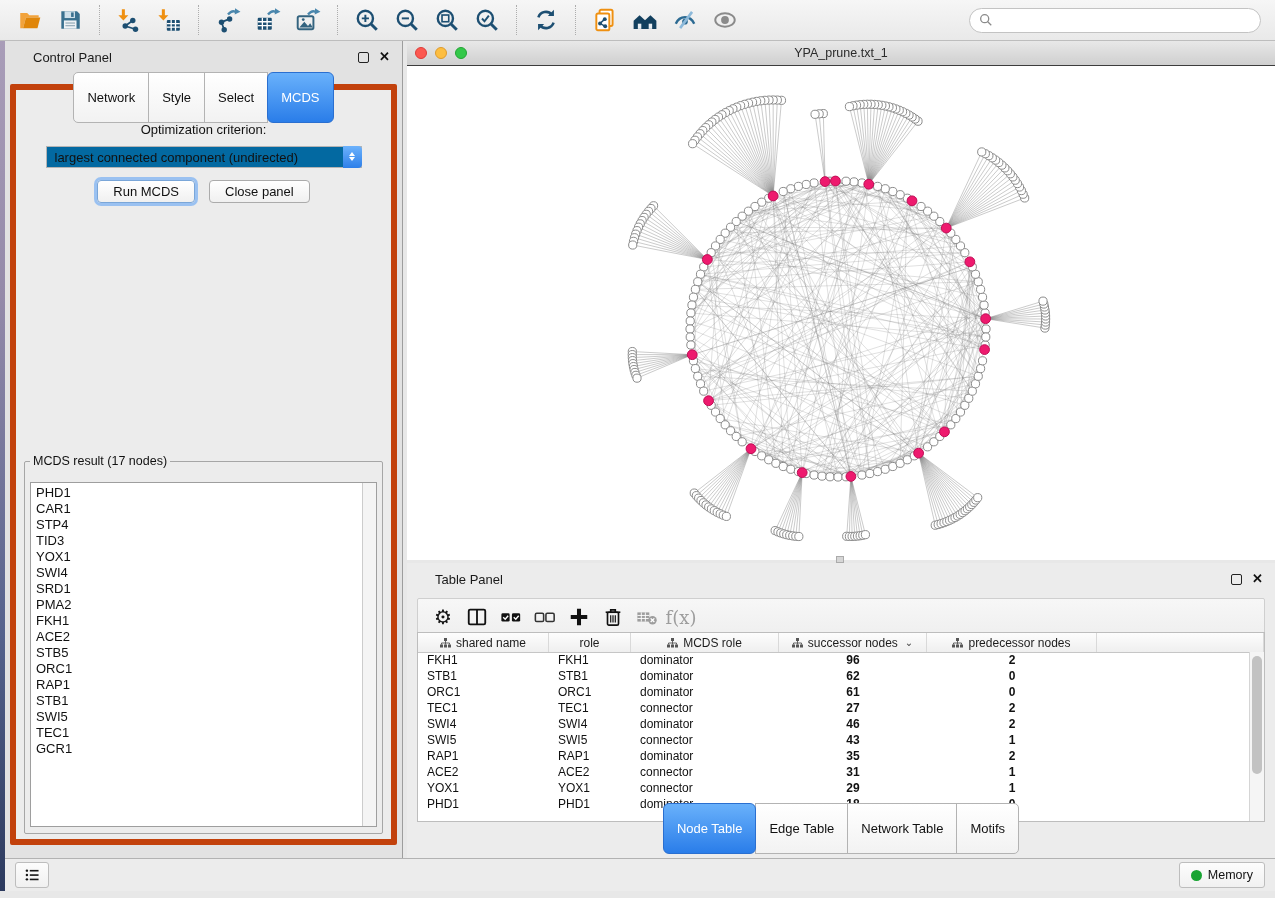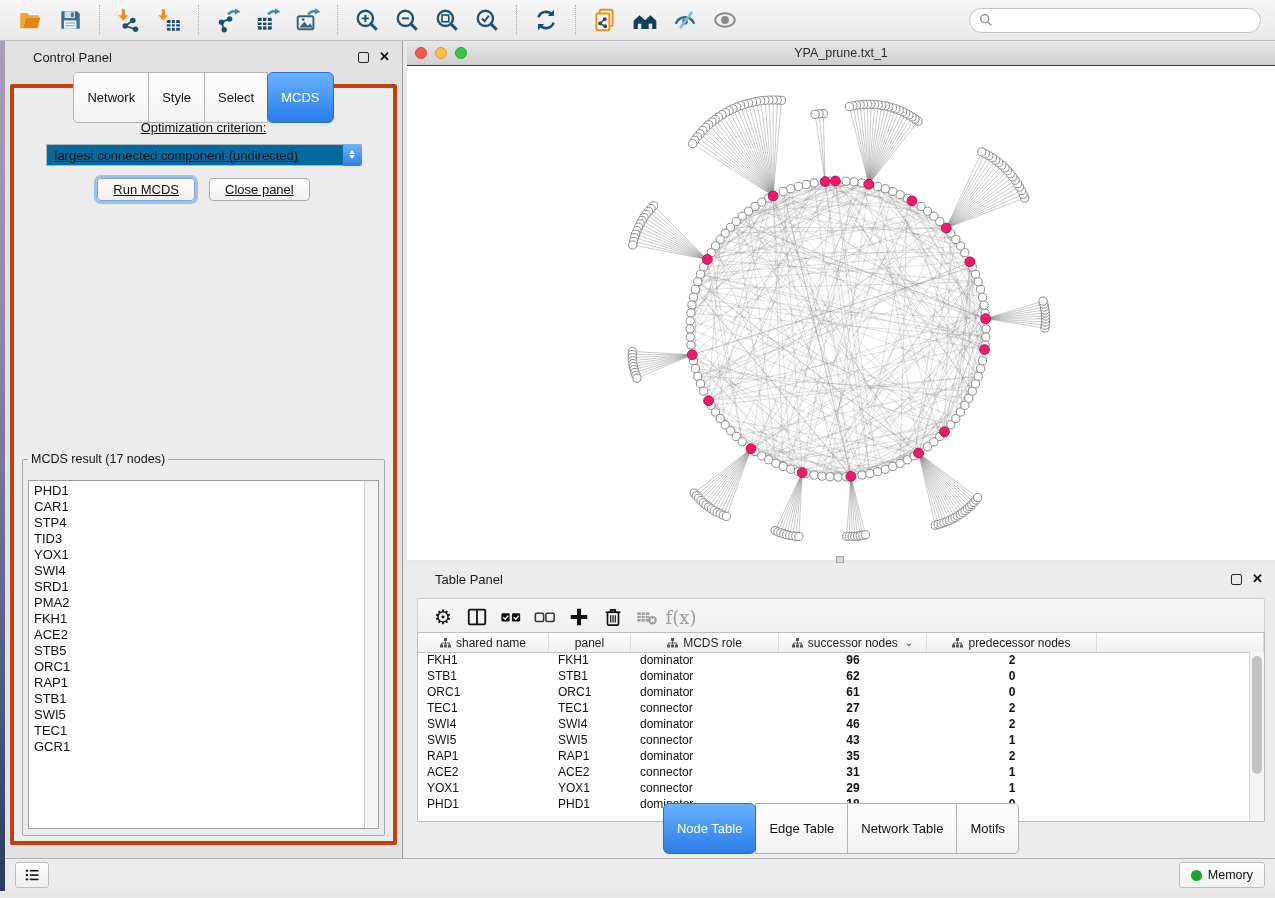--- a/index.html
+++ b/index.html
@@ -35,21 +35,21 @@
     border:1px solid #b3b3b3;margin-left:-1px;color:#111;position:relative;cursor:default;}
   .seg-tab:first-child{border-radius:5px 0 0 5px;margin-left:0;}
   .seg-tab:last-child{border-radius:0 5px 5px 0;}
   .seg-tab.sel{background:linear-gradient(#69b1fb,#2a7de9);color:#fff;border:1px solid #2a6fd0;
     border-radius:6px;z-index:2;}
   
   .control-panel{position:absolute;left:5px;top:41px;width:398px;height:817px;background:#e2e2e2;
     border-right:1px solid #9d9d9d;box-sizing:border-box;}
   .cp-tabs-row{position:absolute;left:0;top:31px;width:100%;text-align:center;z-index:3;}
   .cp-content{position:absolute;left:5px;right:5px;top:43px;bottom:13px;background:#ececec;
-    border:4px solid #c2410c;border-radius:2px;text-decoration:underline;}
+    border:6px solid #c2410c;border-radius:2px;}
   .opt-label{margin-top:32px;text-align:center;font-size:13px;}
   .mac-select{margin:9px auto 0;width:316px;height:22px;background:#0369a1;border:1px solid #b4b4b4;
     border-radius:0;display:flex;align-items:center;box-sizing:border-box;font-size:13px;}
   .mac-select .val{flex:1;padding:0 8px;white-space:nowrap;}
   .stepper{width:19px;height:22px;margin:-1px -1px 0 0;border-radius:0 4px 4px 0;
     background:linear-gradient(#6cb2fc,#2d7fe9);display:flex;flex-direction:column;align-items:center;justify-content:center;gap:1px;}
   .stepper i{width:0;height:0;border-left:3.5px solid transparent;border-right:3.5px solid transparent;display:block;}
   .stepper .up{border-bottom:4.5px solid #fff;}
   .stepper .dn{border-top:4.5px solid #fff;}
   .btn-row{margin-top:12px;display:flex;justify-content:center;gap:14px;}
@@ -1084,21 +1084,21 @@
               <rect x="4" y="0" width="3" height="3"></rect>
               <rect x="0" y="6.5" width="3" height="3"></rect>
               <rect x="4" y="6.5" width="3" height="3"></rect>
               <rect x="8" y="6.5" width="3" height="3"></rect>
             </g>
             <path d="M5.5 3v2M1.5 6.5V5h8v1.5M5.5 5v1.5" stroke="#555" stroke-width="0.9" fill="none"></path>
           </svg>
           <span>shared name</span>
         </div>
         <div class="hc">
-          <span>panel</span>
+          <span>role</span>
         </div>
         <div class="hc">
           <svg viewBox="0 0 11 10">
             <g fill="#555">
               <rect x="4" y="0" width="3" height="3"></rect>
               <rect x="0" y="6.5" width="3" height="3"></rect>
               <rect x="4" y="6.5" width="3" height="3"></rect>
               <rect x="8" y="6.5" width="3" height="3"></rect>
             </g>
             <path d="M5.5 3v2M1.5 6.5V5h8v1.5M5.5 5v1.5" stroke="#555" stroke-width="0.9" fill="none"></path>

